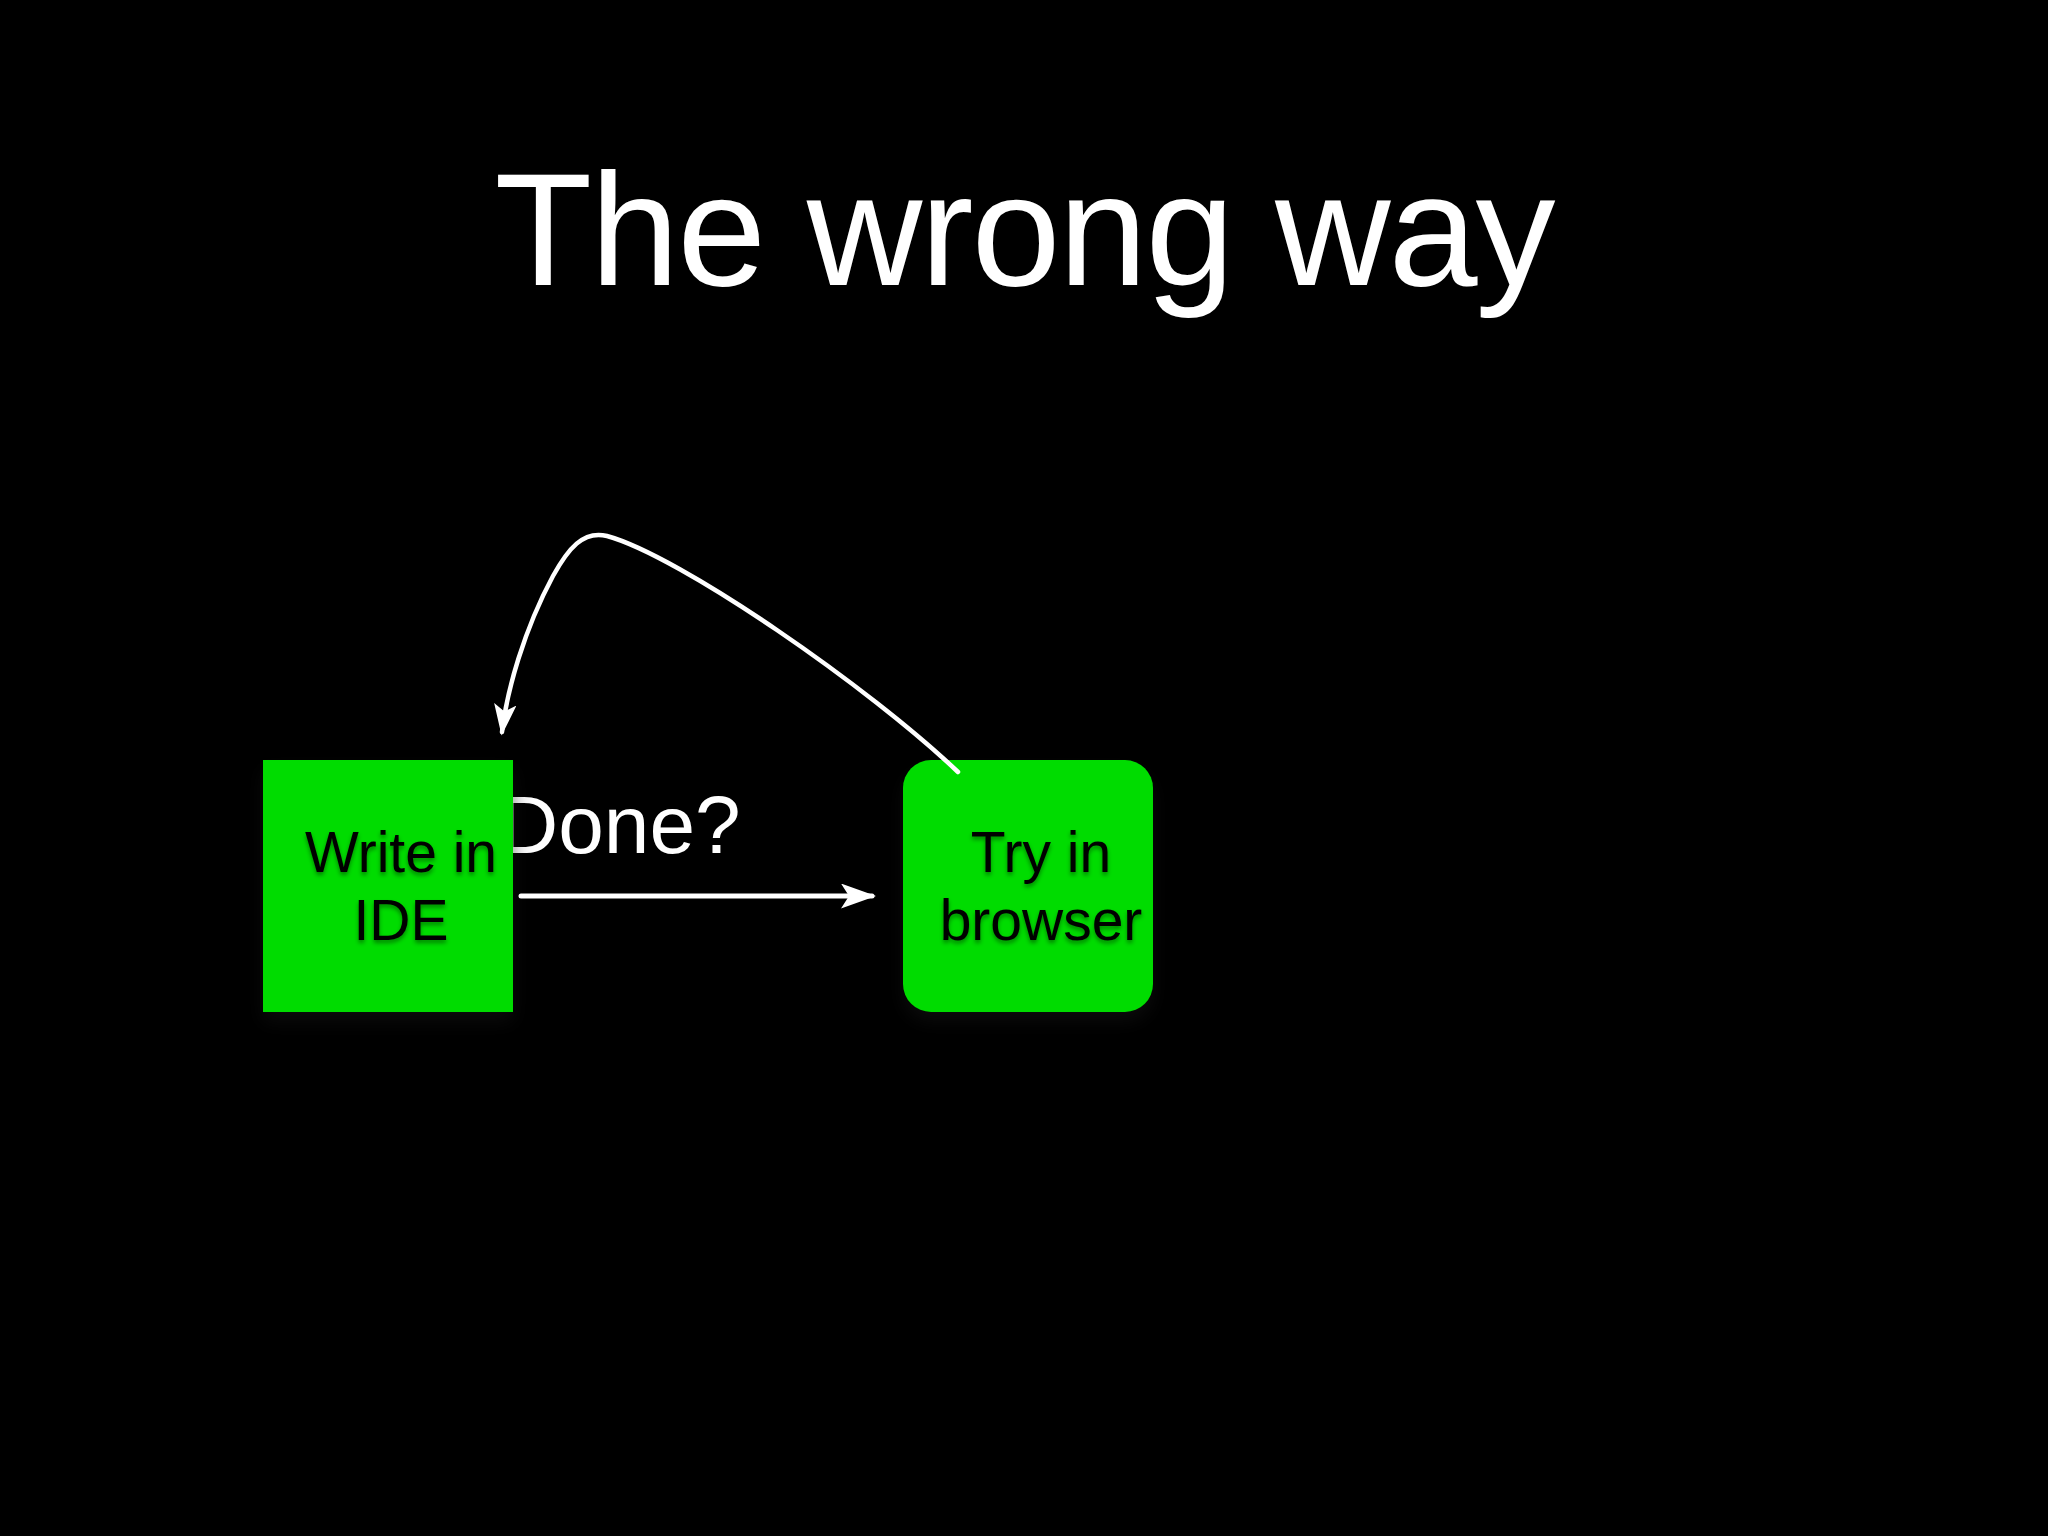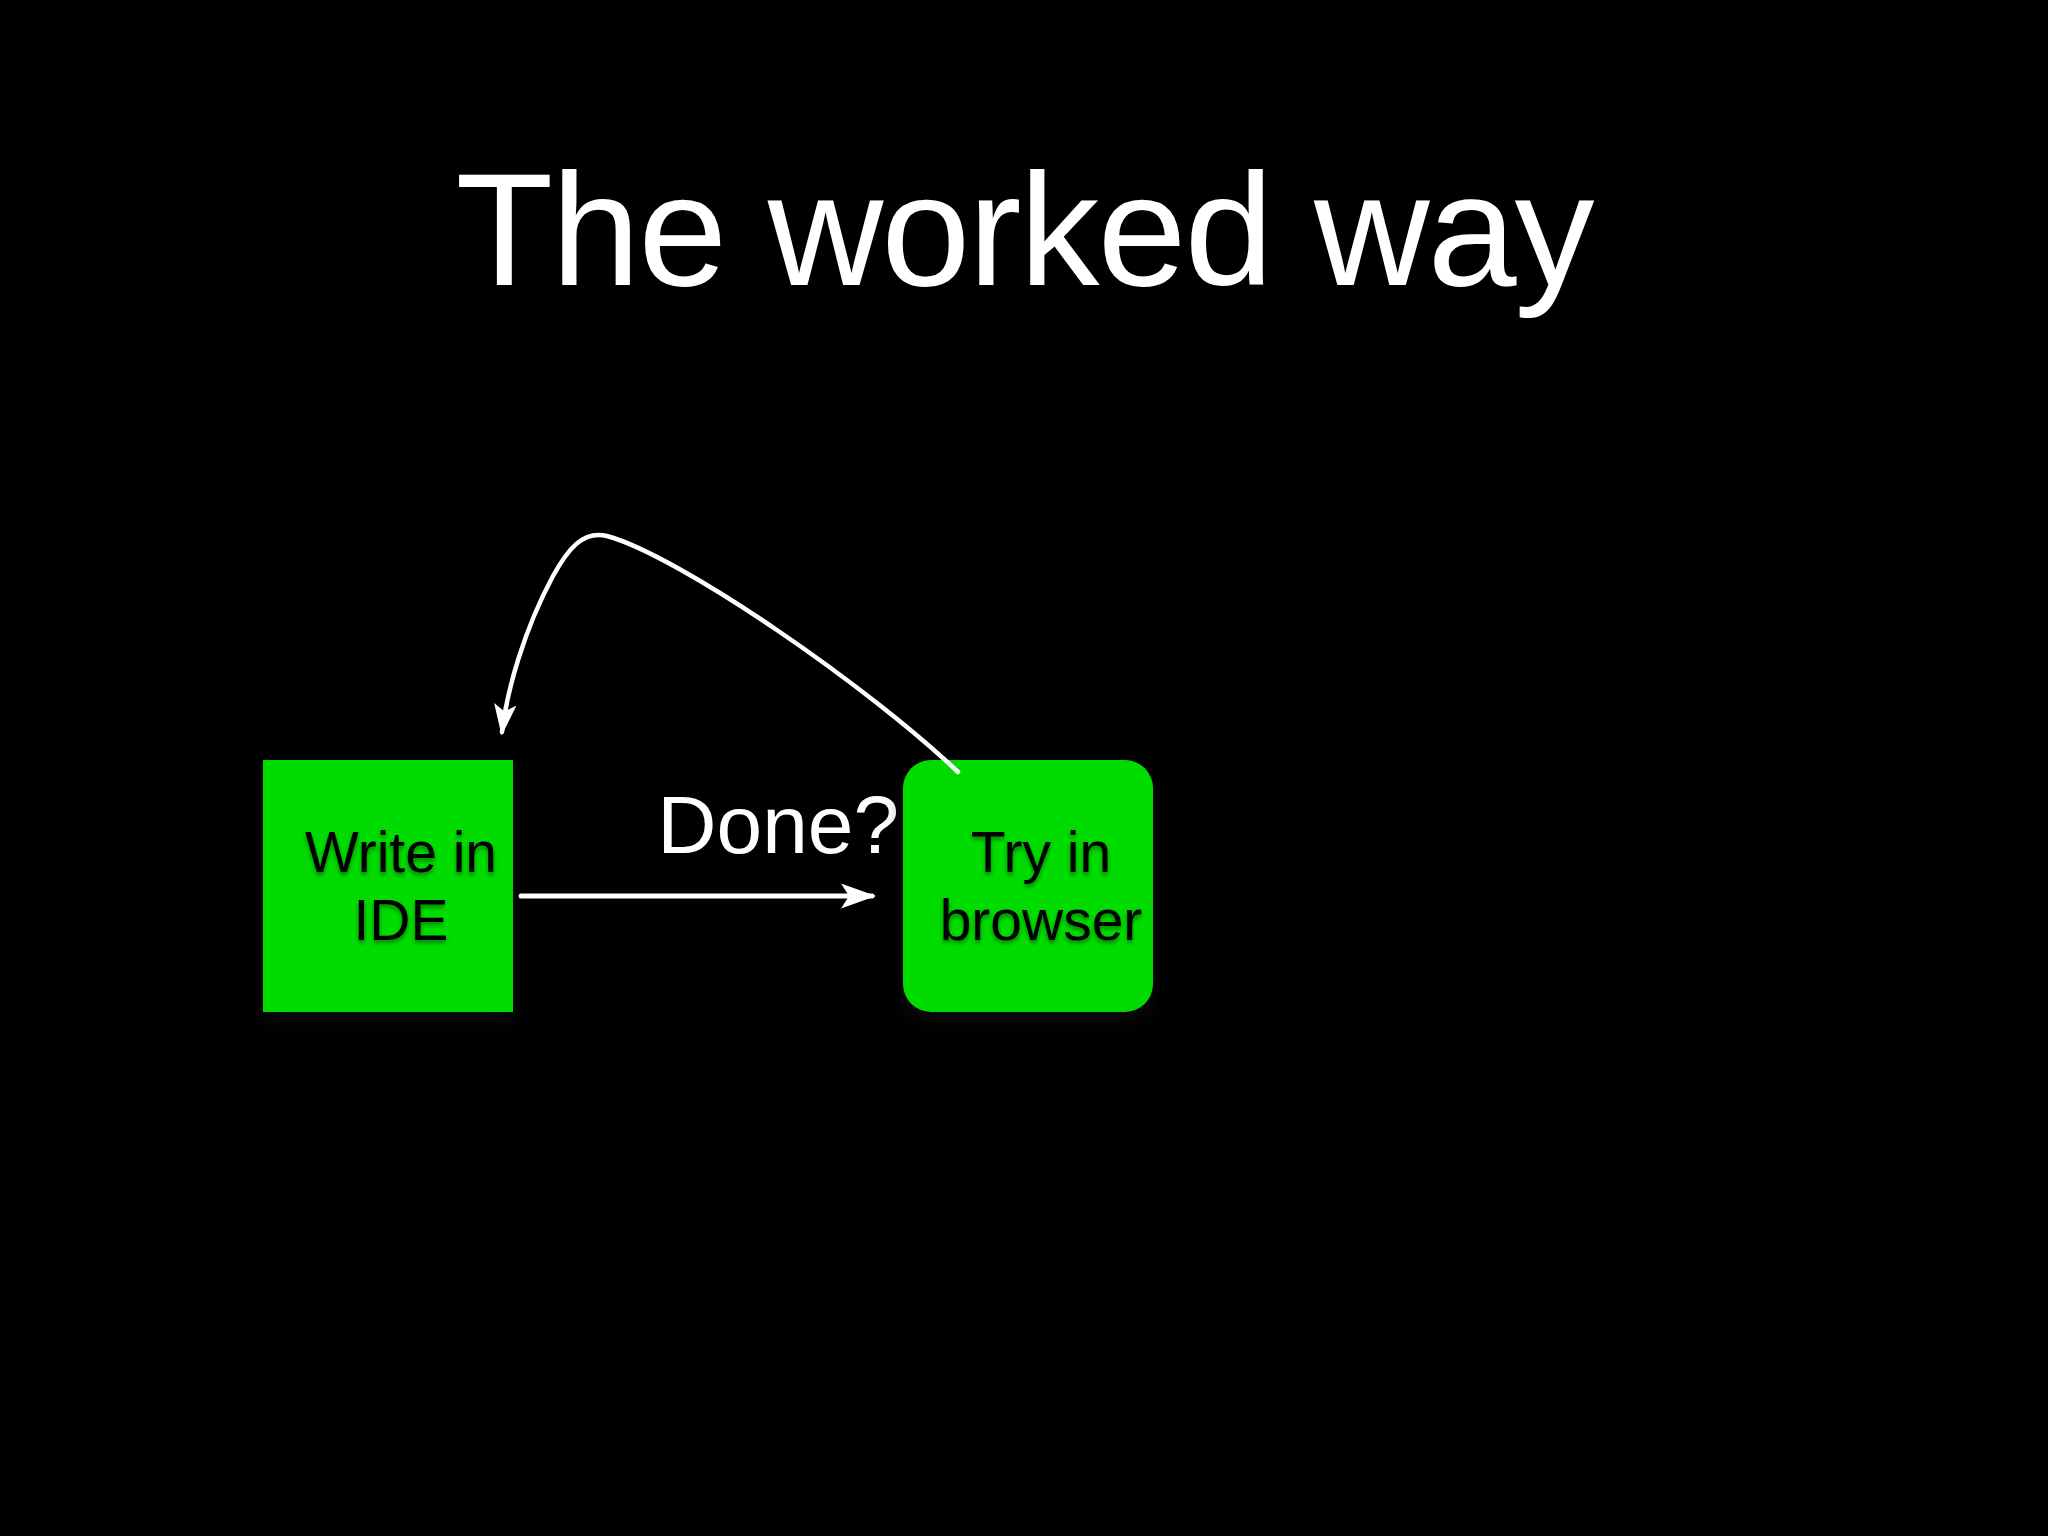--- a/index.html
+++ b/index.html
@@ -36,21 +36,21 @@
   }
   .edge-label {
     position: absolute;
     color: var(--title-text);
     font-size: 82px;
     font-weight: 400;
     text-shadow: 0 4px 8px rgba(0,0,0,0.9);
     white-space: nowrap;
   }
   .label-it-worked { left: 428px; top: 393px; }
-  .label-done { left: 499px; top: 778px; width: 400px; text-align: right; }
+  .label-done { left: 499px; top: 778px; width: 400px; text-align: left; }
   .node {
     position: absolute;
     width: 250px; height: 252px;
     background: var(--node-fill);
     display: flex;
     flex-direction: column;
     align-items: center;
     justify-content: center;
     text-align: center;
     box-shadow: 0 10px 18px rgba(20,20,20,0.55);
@@ -77,21 +77,21 @@
     stroke: var(--arrow);
     stroke-linecap: round;
   }
   .arrow-head { fill: var(--arrow); }
 </style>
 </head>
 <body>
 
 <div class="slide">
 
-  <div class="slide-title">The worked way</div>
+  <div class="slide-title">The wrong way</div>
 
 
   <div class="edge-label label-done">Done?</div>
 
   <div class="node node-write-in-ide">
     <div class="node-line">Write in</div>
     <div class="node-line">IDE</div>
   </div>
 
   <div class="node node-try-in-browser">

